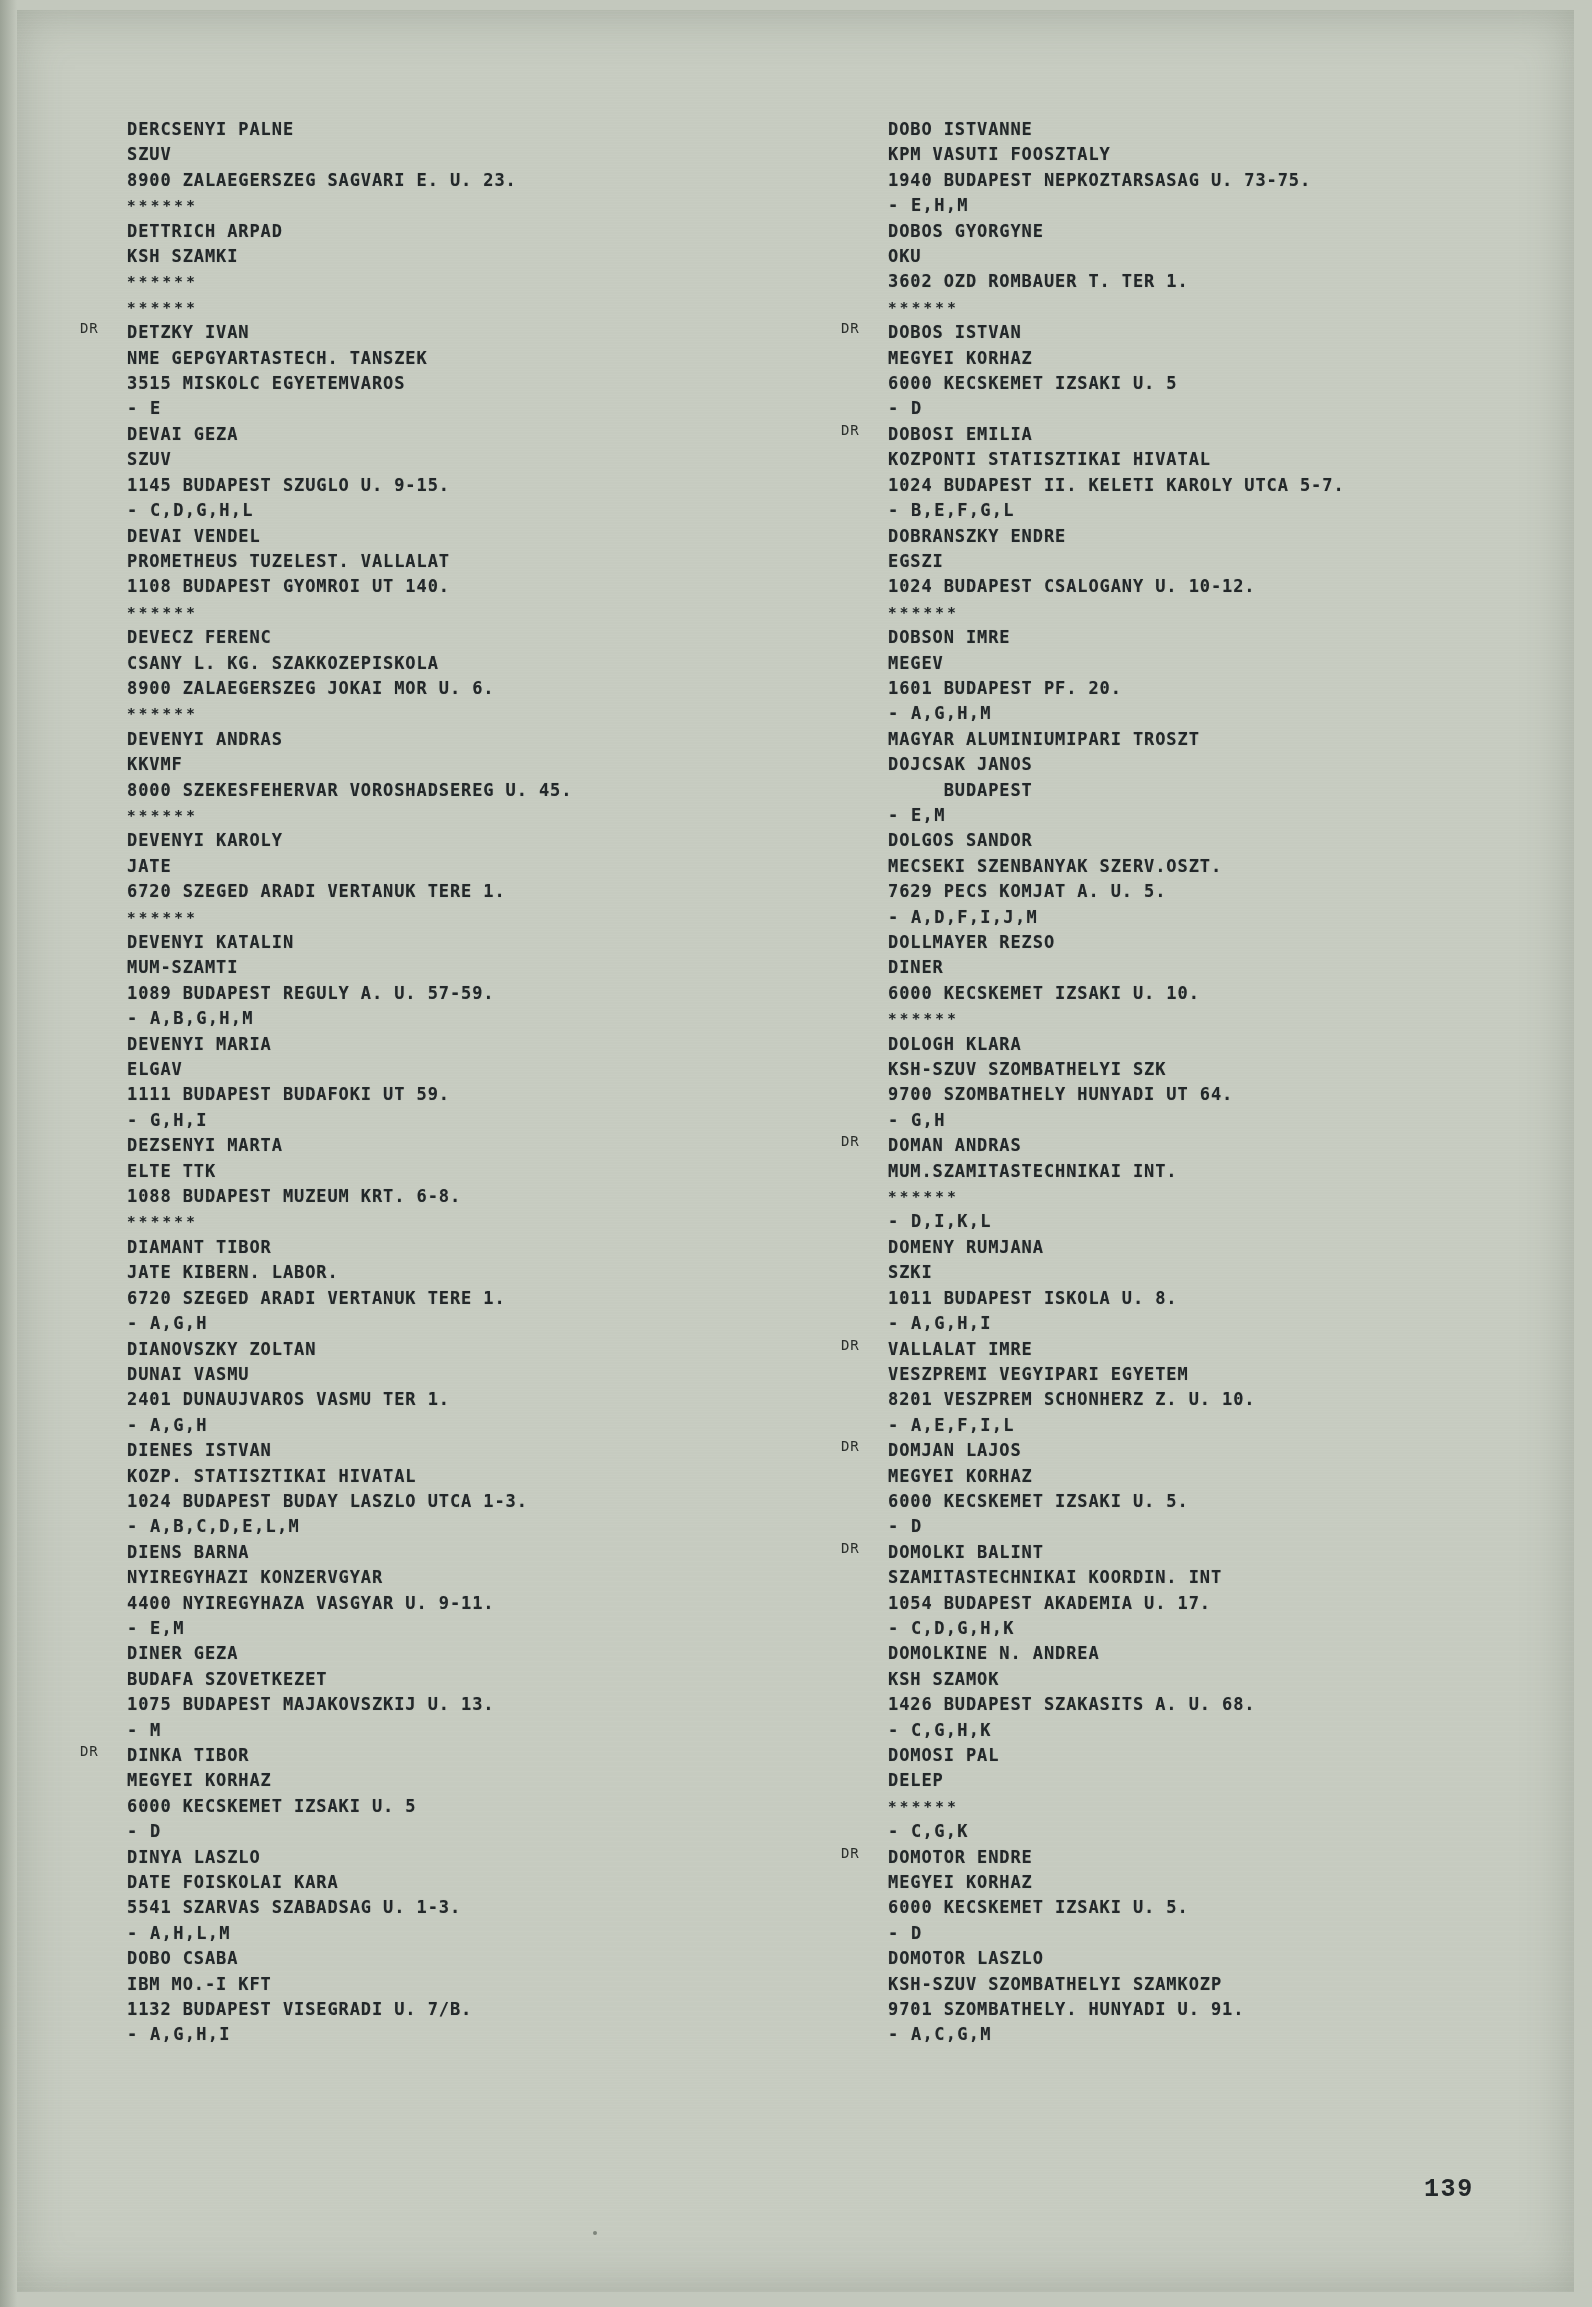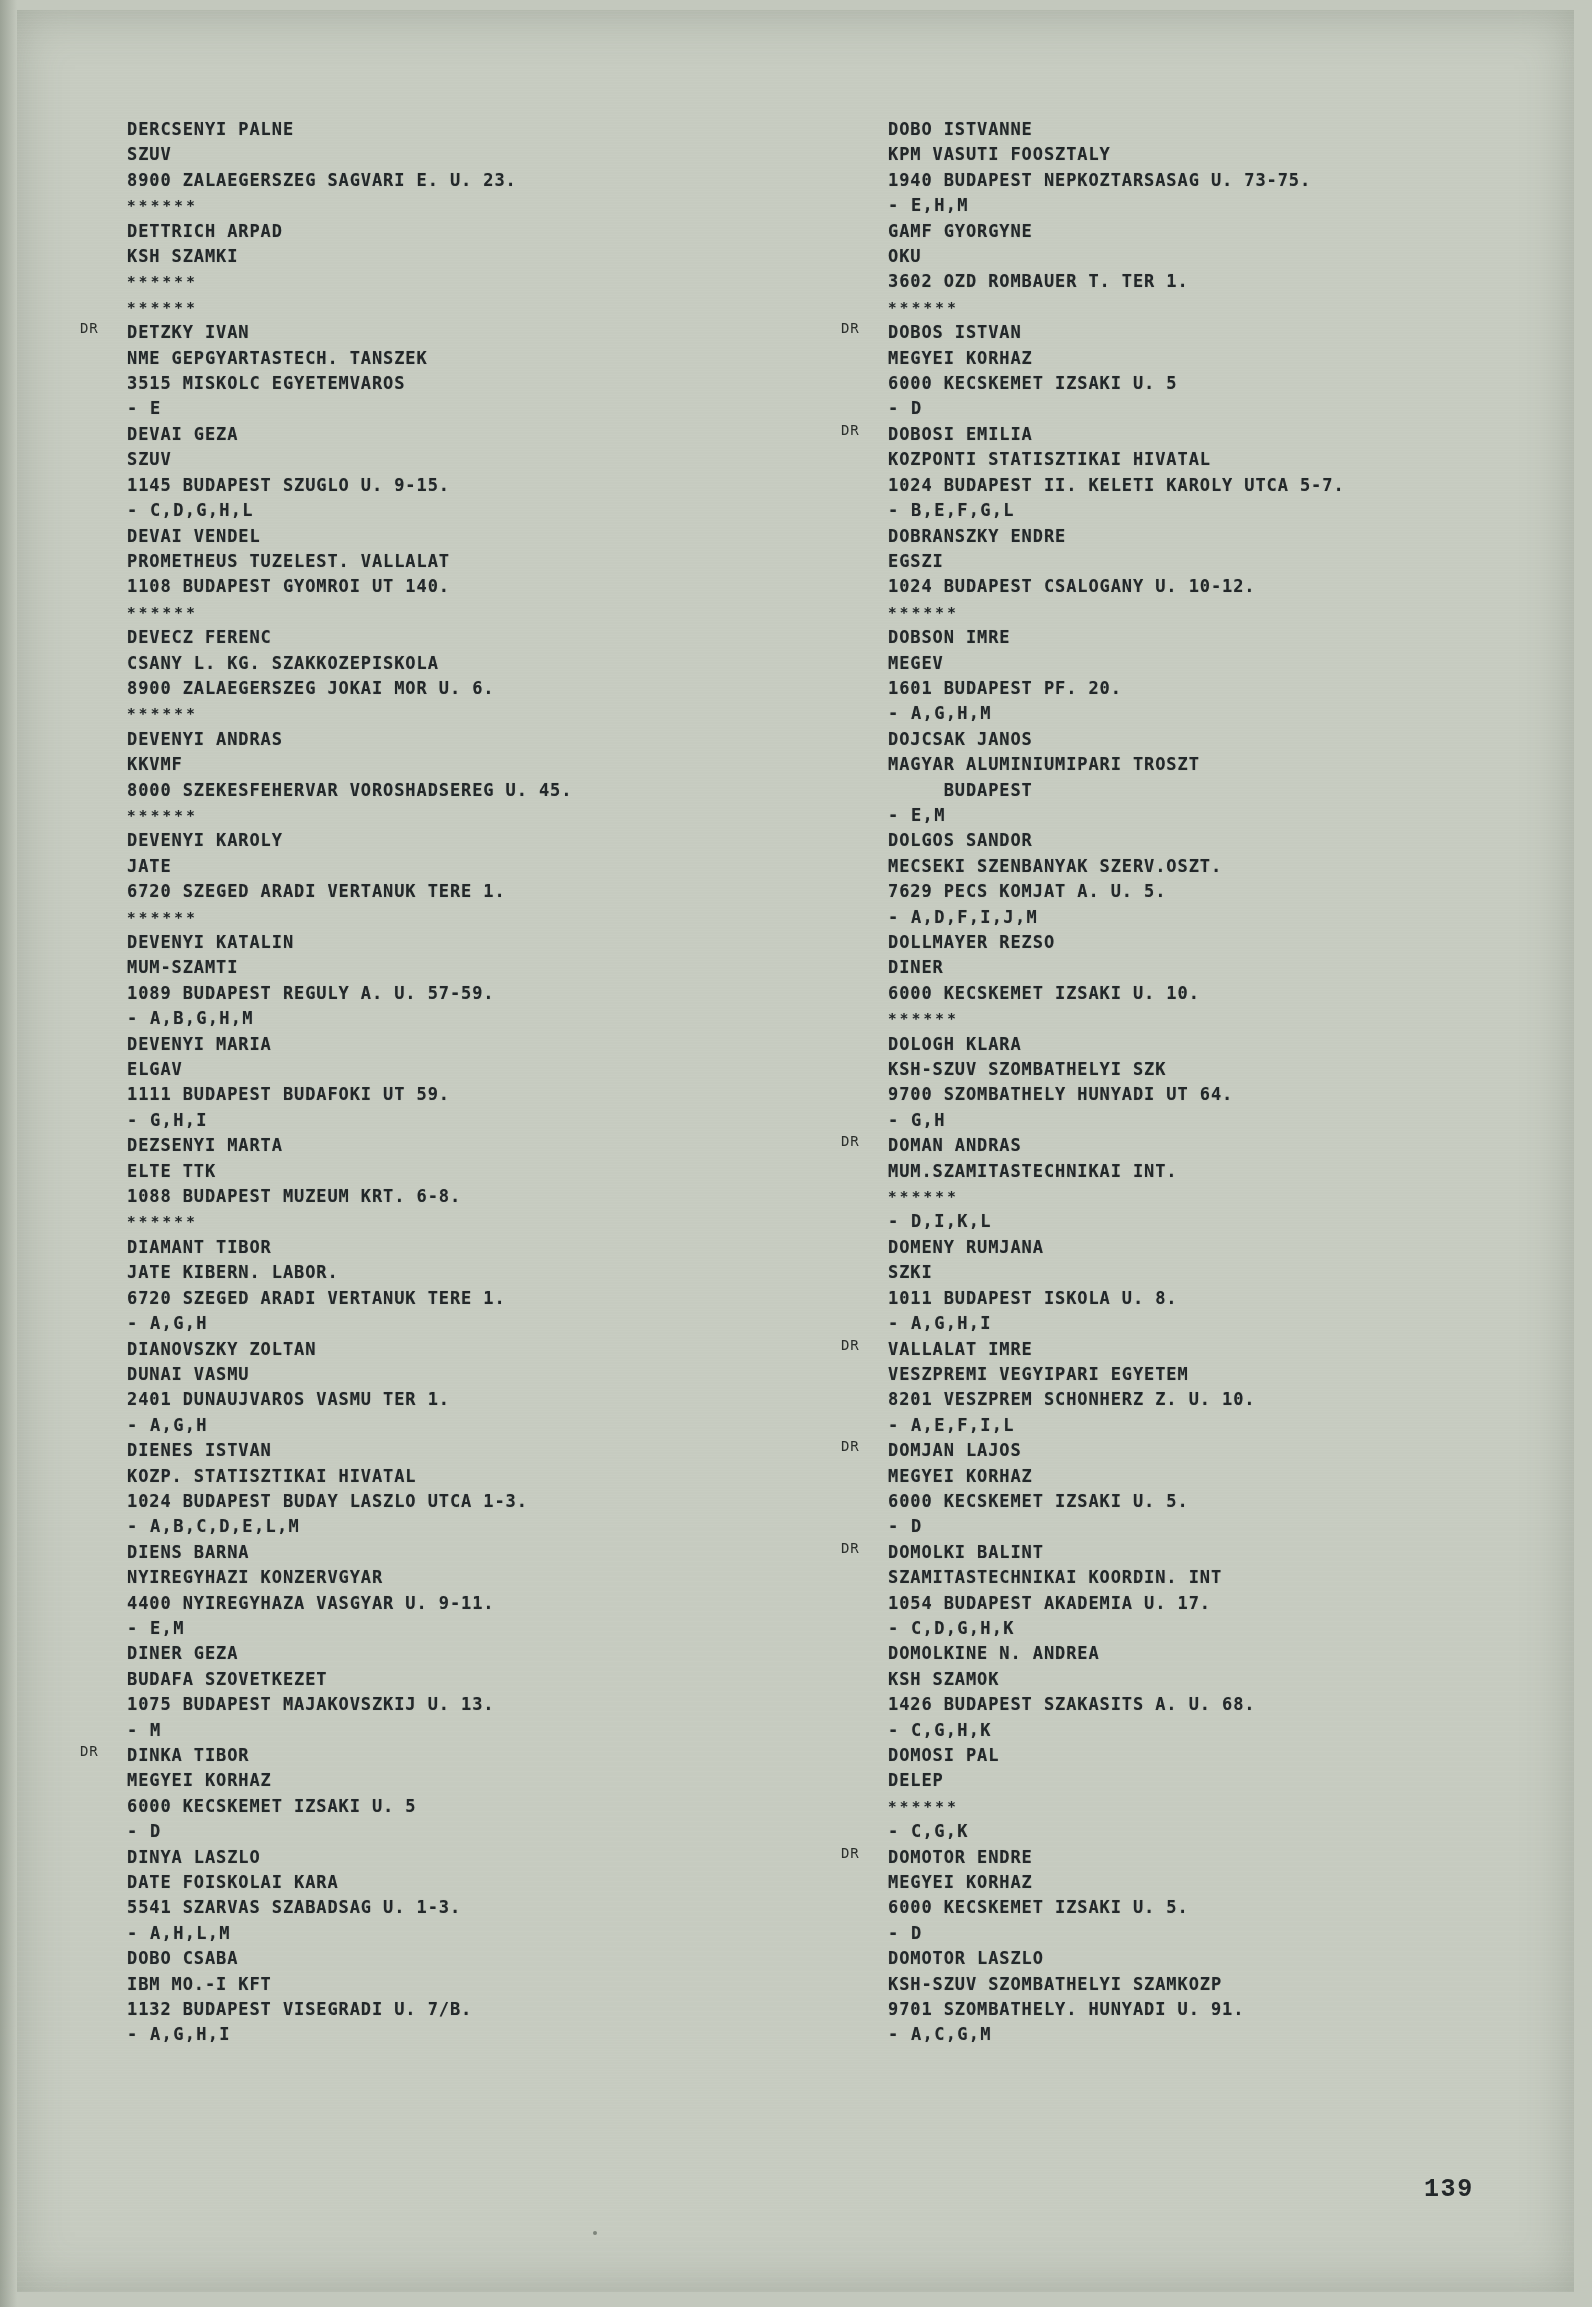--- a/index.html
+++ b/index.html
@@ -270,21 +270,21 @@
         <div class="entry">
           <span class="dr"></span>
           <div class="line">DOBO ISTVANNE</div>
           <div class="line">KPM VASUTI FOOSZTALY</div>
           <div class="line">1940 BUDAPEST NEPKOZTARSASAG U. 73-75.</div>
           <div class="line code">- E,H,M</div>
         </div>
 
         <div class="entry">
           <span class="dr"></span>
-          <div class="line">GAMF GYORGYNE</div>
+          <div class="line">DOBOS GYORGYNE</div>
           <div class="line">OKU</div>
           <div class="line">3602 OZD ROMBAUER T. TER 1.</div>
           <div class="line sep">******</div>
         </div>
 
         <div class="entry">
           <span class="dr">DR</span>
           <div class="line">DOBOS ISTVAN</div>
           <div class="line">MEGYEI KORHAZ</div>
           <div class="line">6000 KECSKEMET IZSAKI U. 5</div>
@@ -310,22 +310,22 @@
         <div class="entry">
           <span class="dr"></span>
           <div class="line">DOBSON IMRE</div>
           <div class="line">MEGEV</div>
           <div class="line">1601 BUDAPEST PF. 20.</div>
           <div class="line code">- A,G,H,M</div>
         </div>
 
         <div class="entry">
           <span class="dr"></span>
+          <div class="line">MAGYAR ALUMINIUMIPARI TROSZT</div>
           <div class="line">DOJCSAK JANOS</div>
-          <div class="line">MAGYAR ALUMINIUMIPARI TROSZT</div>
           <div class="line">     BUDAPEST</div>
           <div class="line code">- E,M</div>
         </div>
 
         <div class="entry">
           <span class="dr"></span>
           <div class="line">DOLGOS SANDOR</div>
           <div class="line">MECSEKI SZENBANYAK SZERV.OSZT.</div>
           <div class="line">7629 PECS KOMJAT A. U. 5.</div>
           <div class="line code">- A,D,F,I,J,M</div>

